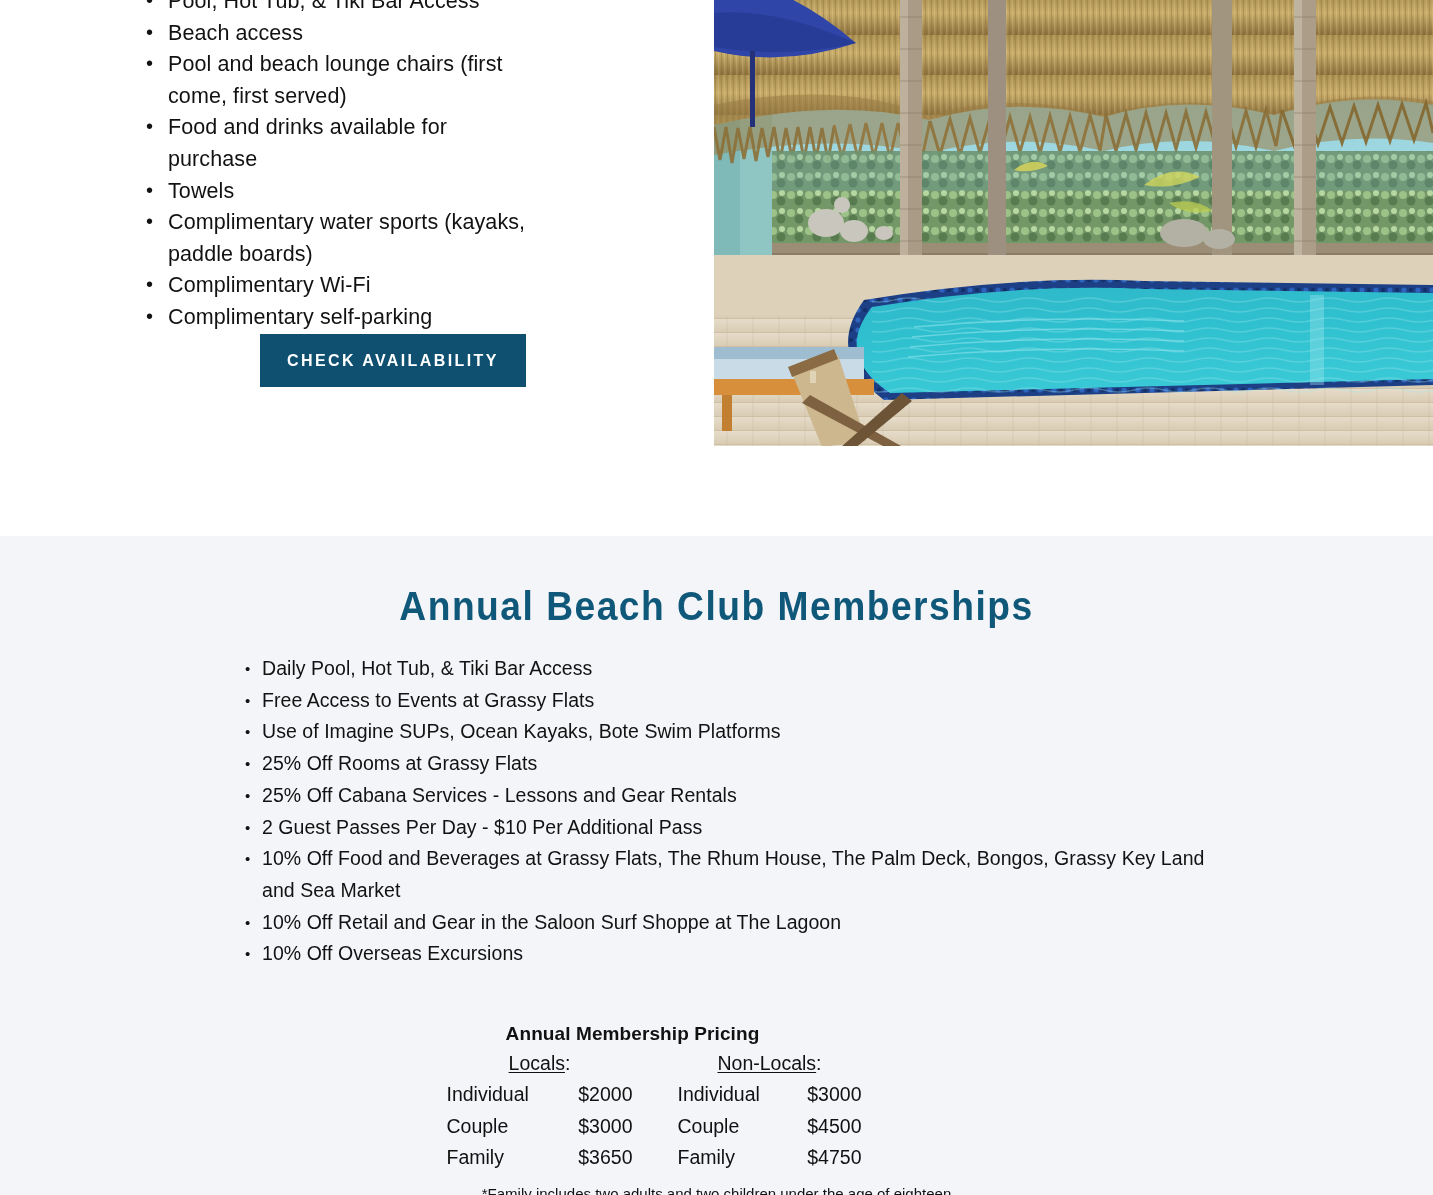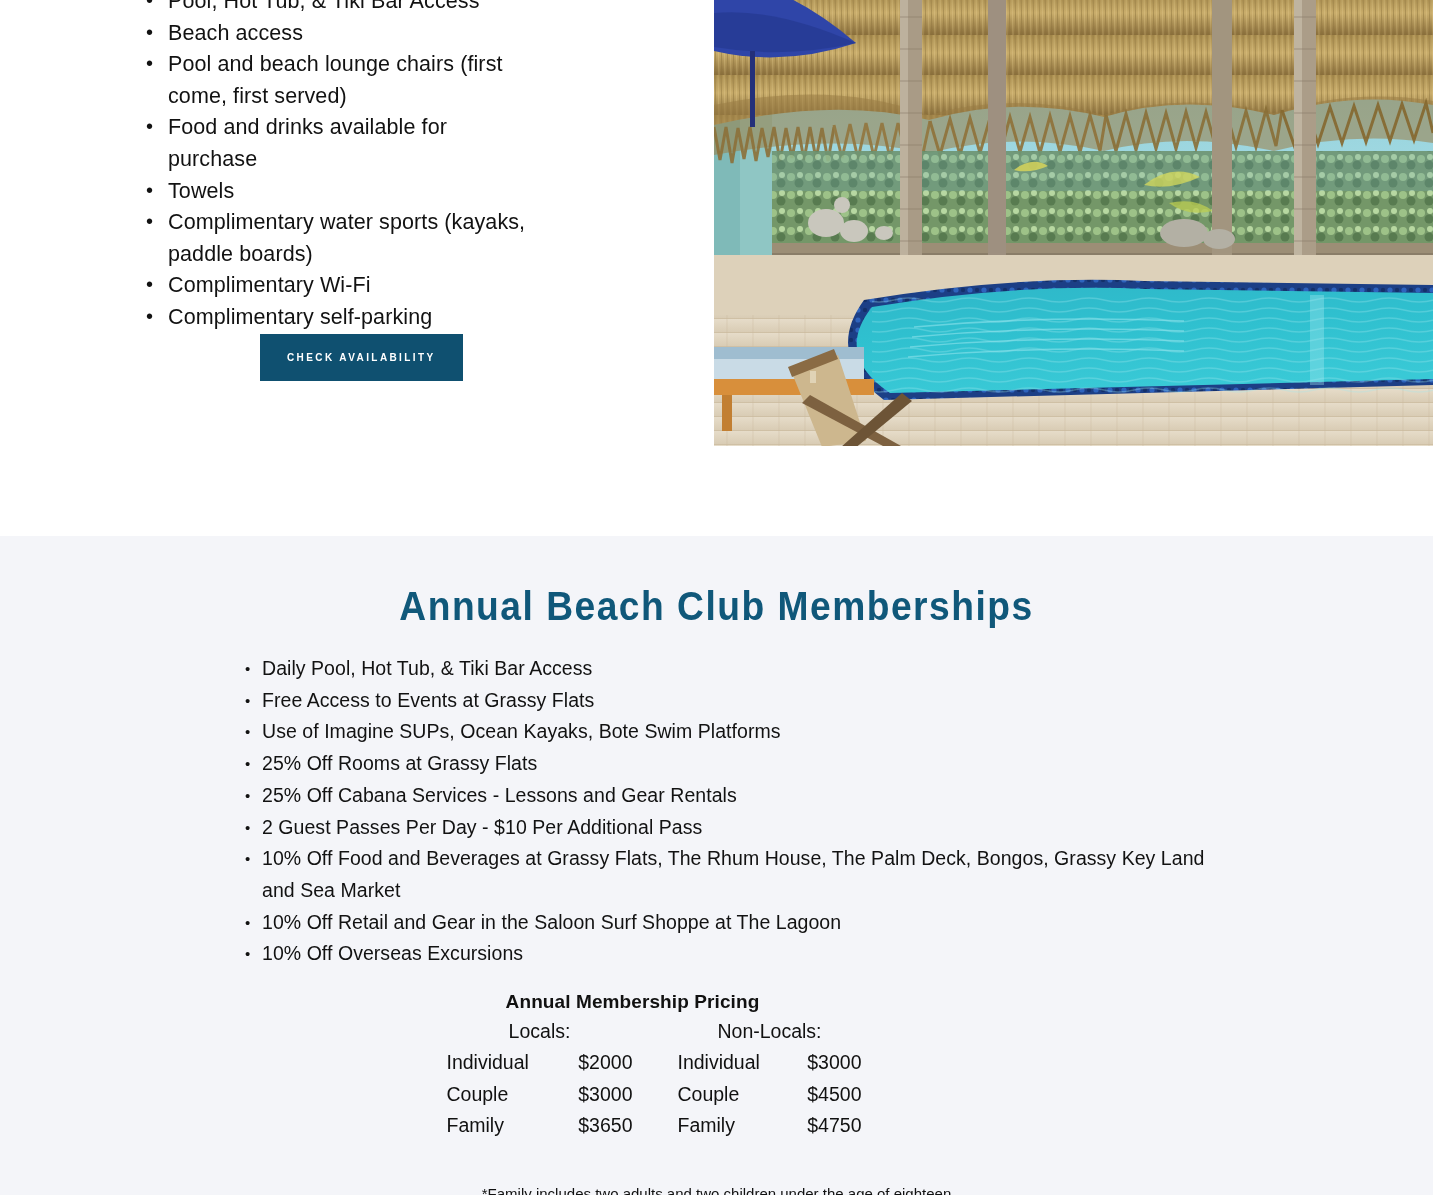--- a/index.html
+++ b/index.html
@@ -64,21 +64,21 @@
     position: absolute;
     left: 260px;
     top: 334px;
   }
   .cta-button {
     display: inline-block;
     background: #0f5070;
     color: #ffffff;
     border: none;
     padding: 19px 27px 18px 27px;
-    font-size: 10px;
+    font-size: 16px;
     letter-spacing: 2.4px;
     font-weight: 700;
     font-family: "Liberation Sans", sans-serif;
     cursor: pointer;
     line-height: 1;
     text-transform: uppercase;
   }
 
   
   .photo {
@@ -140,21 +140,21 @@
     top: 0;
     font-size: 15px;
     line-height: 31.7px;
     color: #121212;
   }
 
   
   .pricing {
     position: absolute;
     left: 0;
-    top: 452px;
+    top: 484px;
     width: 1265px;
     text-align: center;
   }
   .pricing-title {
     font-size: 19px;
     font-weight: 700;
     color: #111111;
     line-height: 28px;
     letter-spacing: 0.1px;
   }
@@ -170,21 +170,21 @@
   }
   .price-col.locals { left: 0; }
   .price-col.nonlocals { left: 230px; width: 186px; }
 
   .col-heading {
     font-size: 19.5px;
     line-height: 31px;
     color: #111111;
     text-align: center;
   }
-  .col-heading .u { text-underline-offset: 2px; }
+  .col-heading .u { text-decoration: underline; text-underline-offset: 2px; }
 
   .price-row {
     font-size: 19.5px;
     line-height: 31.6px;
     color: #111111;
     display: flex;
     justify-content: space-between;
     padding: 0 1px;
     gap: 24px;
   }

